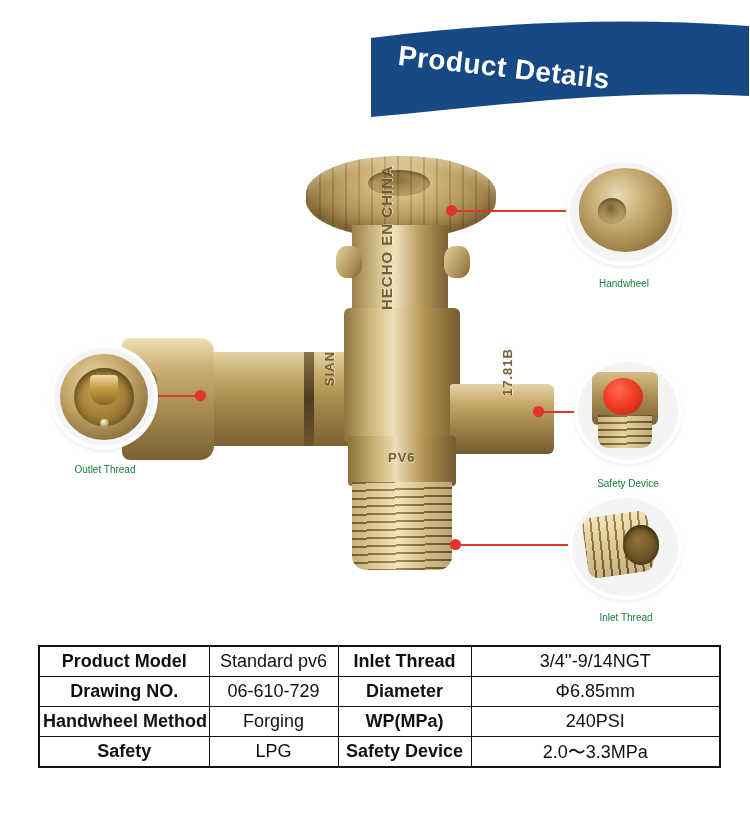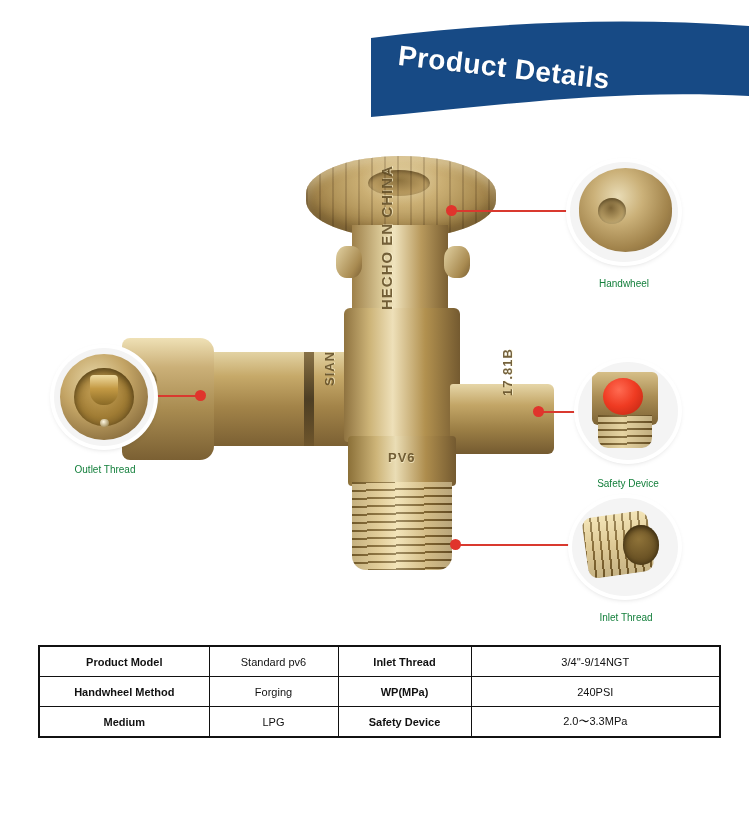--- a/index.html
+++ b/index.html
@@ -290,21 +290,21 @@
     left: 38px;
     top: 645px;
     width: 681px;
     border-collapse: collapse;
     table-layout: fixed;
     border: 2px solid #111111;
   }
   .spec-table td {
     border: 1px solid #111111;
     height: 29px;
-    font-size: 11px;
+    font-size: 18px;
     color: #111111;
     text-align: center;
     vertical-align: middle;
     padding: 0 3px;
     overflow: hidden;
     white-space: nowrap;
   }
   .spec-table td.k { font-weight: bold; }
   .col-k1 { width: 170px; }
   .col-v1 { width: 129px; }
@@ -406,25 +406,31 @@
       <col class="col-v2">
   </colgroup>
   <tbody>
     <tr>
       <td class="k">Product Model</td>
       <td>Standard pv6</td>
       <td class="k">Inlet Thread</td>
       <td>3/4''-9/14NGT</td>
     </tr>
     <tr>
+      <td class="k">Drawing NO.</td>
+      <td>06-610-729</td>
+      <td class="k">Diameter</td>
+      <td>Φ6.85mm</td>
+    </tr>
+    <tr>
       <td class="k">Handwheel Method</td>
       <td>Forging</td>
       <td class="k">WP(MPa)</td>
       <td>240PSI</td>
     </tr>
     <tr>
-      <td class="k">Medium</td>
+      <td class="k">Safety</td>
       <td>LPG</td>
       <td class="k">Safety Device</td>
       <td>2.0〜3.3MPa</td>
     </tr>
   </tbody>
 </table>
 
 </body></html>

